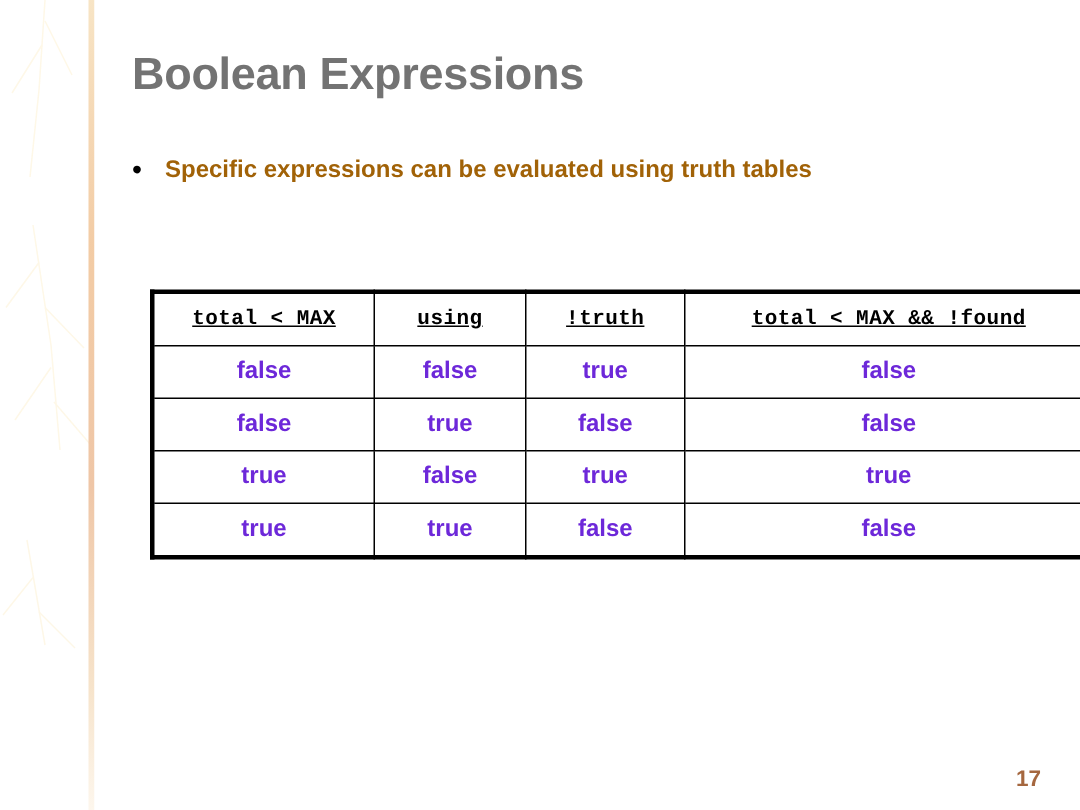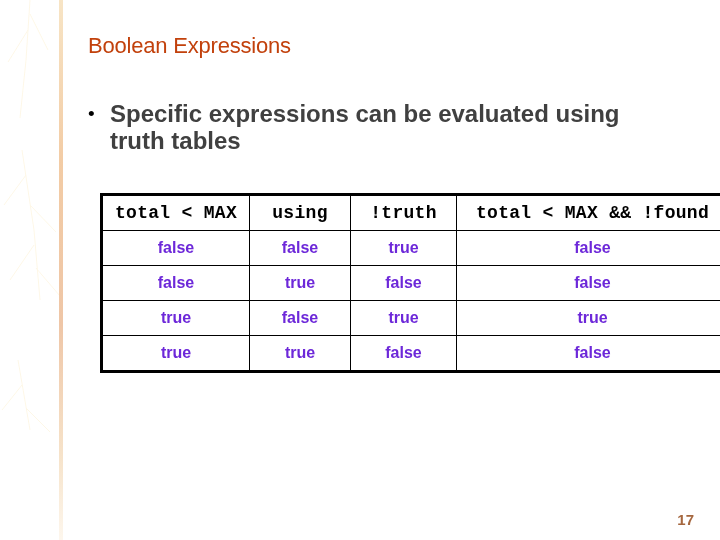--- a/index.html
+++ b/index.html
@@ -67,23 +67,23 @@
     position: absolute;
     inset: 0;
     opacity: 0.35;
   }
 
   
   .slide-title {
     position: absolute;
     left: 88px;
     top: 33px;
-    font-size: 22px;
-    font-weight: normal;
-    color: #c2410c;
+    font-size: 30px;
+    font-weight: bold;
+    color: #737373;
     letter-spacing: -0.2px;
     white-space: nowrap;
   }
 
   .bullet-row {
     position: absolute;
     left: 88px;
     top: 100px;
     width: 600px;
     display: flex;
@@ -91,23 +91,23 @@
   }
   .bullet-dot {
     color: #000000;
     font-size: 19px;
     line-height: 27px;
     width: 22px;
     flex: 0 0 22px;
     text-align: left;
   }
   .bullet-text {
-    font-size: 24px;
-    font-weight: bold;
-    color: #404040;
+    font-size: 16px;
+    font-weight: bold;
+    color: #a16207;
     line-height: 27px;
     max-width: 560px;
   }
 
   
   .truth-table {
     position: absolute;
     left: 100px;
     top: 193px;
     width: 590px;
@@ -119,25 +119,26 @@
   .truth-table td,
   .truth-table th {
     border: 1px solid #000000;
     height: 34px;
     padding: 0 4px;
     text-align: center;
     vertical-align: middle;
   }
   .truth-table th {
     font-family: "Liberation Mono", "DejaVu Sans Mono", monospace;
-    font-size: 18px;
+    font-size: 14px;
     font-weight: bold;
     color: #000000;
     letter-spacing: 0.3px;
     white-space: nowrap;
+    text-decoration: underline;
   }
   .truth-table td {
     font-family: "Liberation Sans", sans-serif;
     font-size: 16px;
     font-weight: bold;
     color: #6d28d9;
   }
   .col-0 { width: 138px; }
   .col-1 { width: 92px; }
   .col-2 { width: 97px; }

